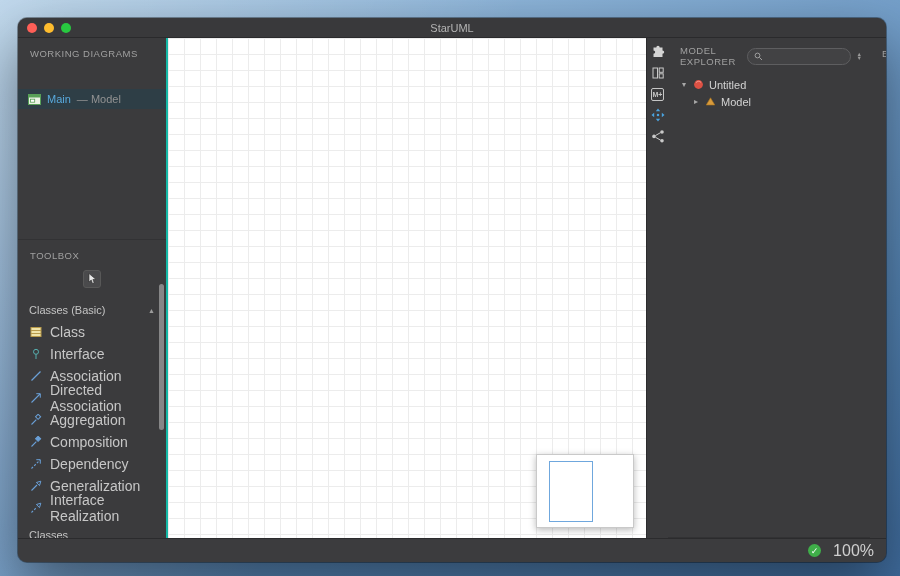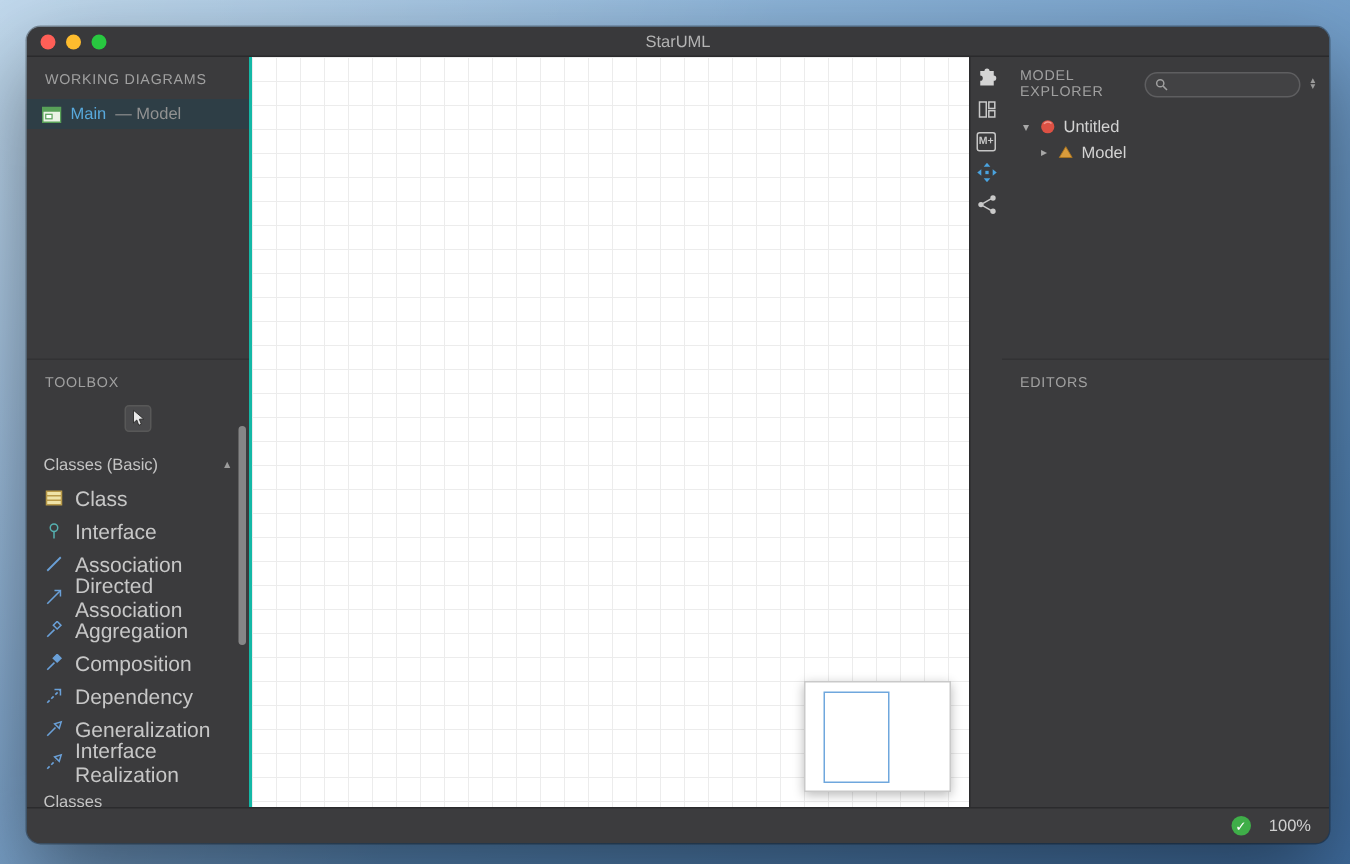--- a/index.html
+++ b/index.html
@@ -27,21 +27,21 @@
   .light { width:10px; height:10px; border-radius:50%; }
   .title { font-size:11px; color:#b4b4b4; }
 
   .main { flex:1; display:flex; min-height:0; }
 
   
   .left-panel { flex:0 0 150px; width:150px; background:#3b3b3d; border-right:2px solid #14b8a6;
     display:flex; flex-direction:column; }
   .wd-section { flex:0 0 202px; border-bottom:1px solid #323234; }
   .section-header { font-size:9.5px; letter-spacing:0.5px; color:#a0a0a0; padding:10px 12px 7px 12px; }
-  .wd-item { height:20px; display:flex; align-items:center; gap:6px; padding:0 10px; background:#2e3e46; cursor:default; }
+  .wd-item { height:20px; display:flex; align-items:center; gap:6px; padding:0 10px; background:#2e3e46; cursor:default;margin-top:23px; }
   .wd-item .name { color:#58a9dc; font-size:11px; }
   .wd-item .suffix { color:#929292; font-size:11px; }
 
   .toolbox-section { flex:1; position:relative; overflow:hidden; }
   .pointer-btn { width:18px; height:18px; margin:2px auto 0 auto; background:#4a4a4c;
     border:1px solid #585858; border-radius:3px; display:flex; align-items:center; justify-content:center; }
   .tb-sec-header { display:flex; justify-content:space-between; align-items:center;
     padding:0 11px; height:22px; margin-top:11px; color:#c4c4c4; font-size:11px; cursor:default;gap:28px; }
   .tb-sec-header .arrow { font-size:7px; color:#9c9c9c; }
   .tb-item { height:22px; display:flex; align-items:center; gap:8px; padding:0 12px;
@@ -63,42 +63,42 @@
     border:1px solid #6fa7dd; background:#ffffff; }
 
   
   .tool-strip { flex:0 0 22px; width:22px; background:#3b3b3d; border-left:1px solid #2b2b2d;
     display:flex; flex-direction:column; align-items:center; padding-top:6px; gap:5px; }
   .strip-btn { width:16px; height:16px; display:flex; align-items:center; justify-content:center; cursor:default; }
   .md-badge { border:1px solid #c6c6c6; border-radius:2px; color:#c6c6c6; font-size:7px;
     line-height:1; padding:2px 1px; font-weight:bold; }
 
   
-  .right-panel { flex:0 0 218px; width:218px; background:#3b3b3d; display:flex; flex-direction:column; }
+  .right-panel { flex:0 0 218px; width:218px; background:#3b3b3d; display:flex; flex-direction:row; }
   .me-section { flex:0 0 202px; border-bottom:1px solid #323234; }
   .me-header-row { display:flex; align-items:center; padding:7px 8px 4px 12px; gap:6px; }
   .me-title { font-size:9.5px; letter-spacing:0.5px; color:#a0a0a0; flex:1; }
   .search-box { width:104px; height:17px; background:#424244; border:1px solid #5e5e60;
     border-radius:9px; display:flex; align-items:center; padding:0 6px; gap:4px; }
   .search-box input { background:transparent; border:none; outline:none; color:#dddddd;
     font-size:10px; width:76px; font-family:"Liberation Sans", sans-serif; }
   .spinner { display:flex; flex-direction:column; color:#9a9a9a; line-height:4.5px; font-size:5.5px; }
   .tree { padding-top:5px; }
   .tree-row { height:17px; display:flex; align-items:center; font-size:11px; color:#d3d3d3; cursor:default; }
   .tree-row.lvl0 { padding-left:14px; }
   .tree-row.lvl1 { padding-left:26px; }
   .tree-arrow { width:11px; font-size:8px; color:#a8a8a8; }
   .tree-ico { margin-right:5px; display:flex; }
 
   
   .statusbar { flex:0 0 24px; background:#3c3c3e; border-top:1px solid #2b2b2d;
     display:flex; align-items:center; justify-content:flex-end; padding:0 12px; gap:12px; }
   .status-check { width:13px; height:13px; border-radius:50%; background:#3fae49; color:#ffffff;
     font-size:9px; display:flex; align-items:center; justify-content:center; }
-  .zoom { font-size:11px; color:#cfcfcf; }
+  .zoom { font-size:16px; color:#cfcfcf; }
 </style>
 </head>
 <body>
 
 <div class="wallpaper">
   <div class="window">
 
     <div class="titlebar">
       <div class="traffic">
         <span class="light" style="background:#ff5f57"></span>

